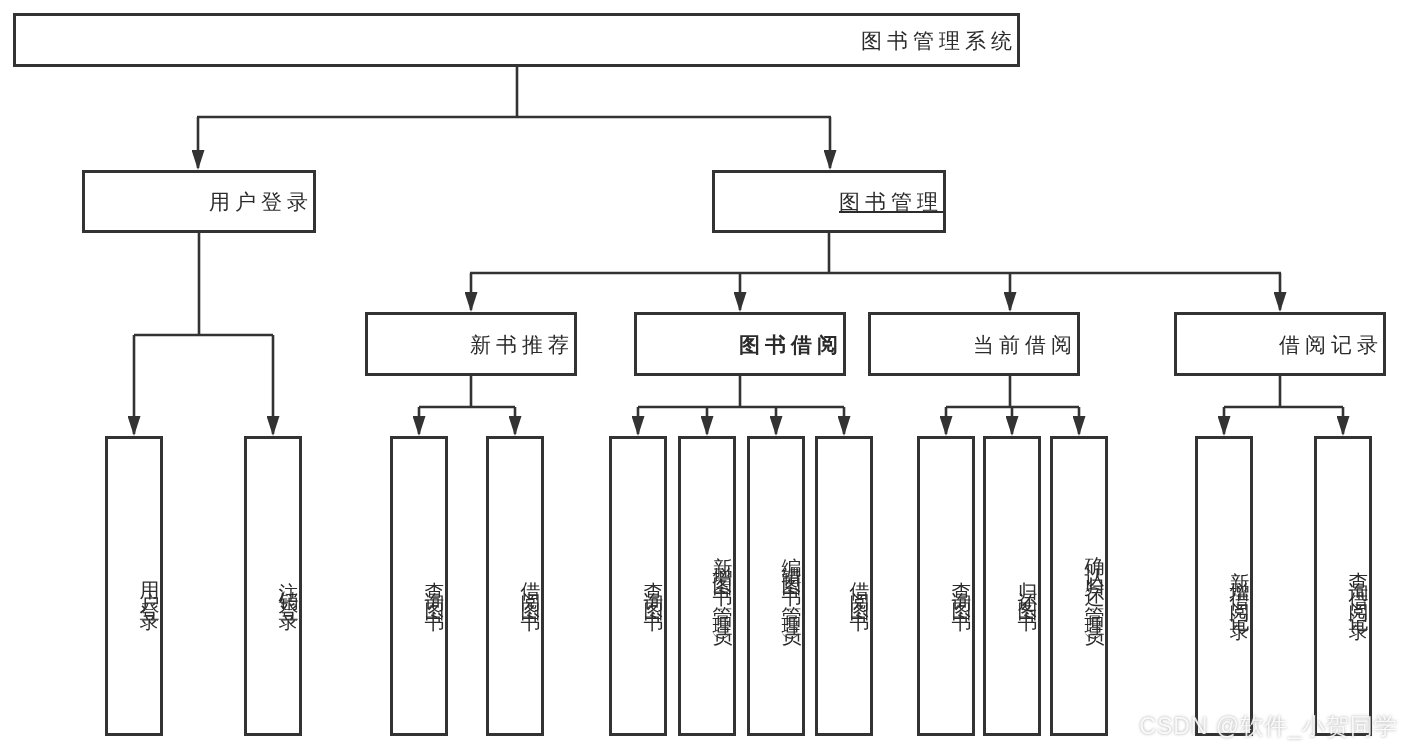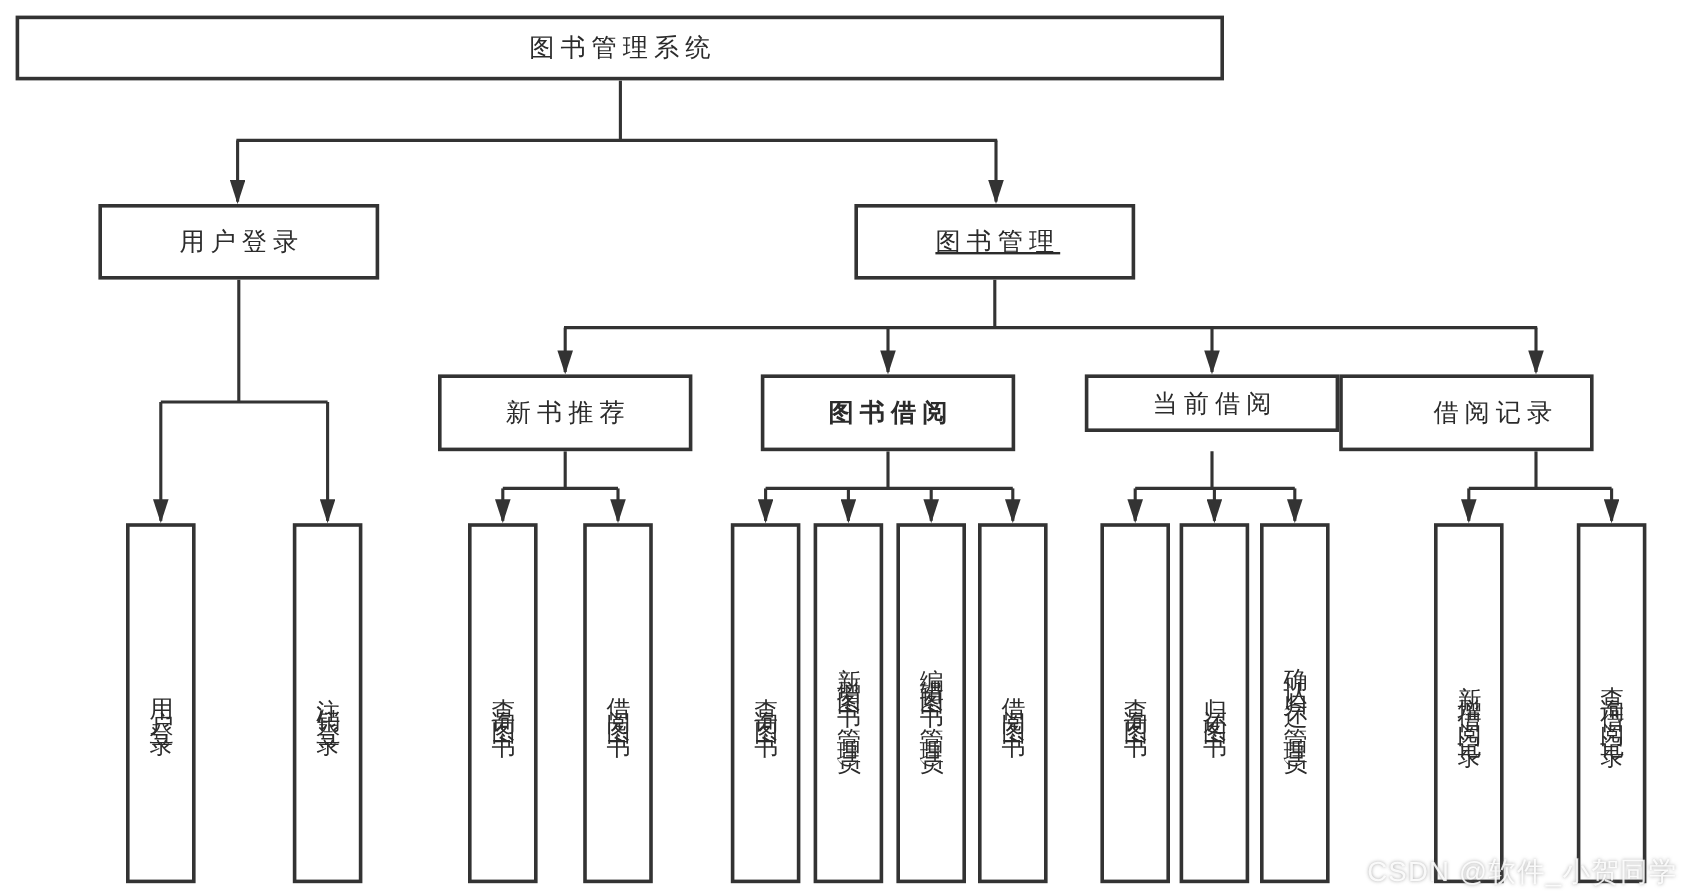--- a/index.html
+++ b/index.html
@@ -18,21 +18,21 @@
     pointer-events: none;
   }
   .node {
     position: absolute;
     box-sizing: border-box;
     background: #ffffff;
     border: 3px solid #333333;
     color: #2b2b2b;
     display: flex;
     align-items: center;
-    justify-content: center;
+    justify-content: flex-end;
     z-index: 2;
   }
   .hbox span {
     font-size: 21px;
     letter-spacing: 5px;
     text-indent: 5px;
     white-space: nowrap;
     line-height: 1;
   }
   .vbox { width: 58px; height: 300px; top: 436px; }
@@ -114,24 +114,24 @@
   <div class="node hbox" style="left:712px; top:170px; width:234px; height:63px;text-decoration:underline;">
     <span>图书管理</span>
   </div>
 
   <div class="node hbox" style="left:365px; top:312px; width:212px; height:64px;">
     <span>新书推荐</span>
   </div>
   <div class="node hbox" style="left:634px; top:312px; width:212px; height:64px;font-weight:bold;">
     <span>图书借阅</span>
   </div>
-  <div class="node hbox" style="left:904px; top:312px; width:212px; height:48px;">
+  <div class="node hbox" style="left:868px; top:312px; width:212px; height:64px;">
     <span>当前借阅</span>
   </div>
-  <div class="node hbox" style="left:1116px; top:312px; width:212px; height:64px;padding-left:44px;">
+  <div class="node hbox" style="left:1174px; top:312px; width:212px; height:64px;padding-left:44px;">
     <span>借阅记录</span>
   </div>
 
   <div class="node vbox" style="left:105px;">
     <span>用户登录</span>
   </div>
   <div class="node vbox" style="left:244px;">
     <span>注销登录</span>
   </div>
 

